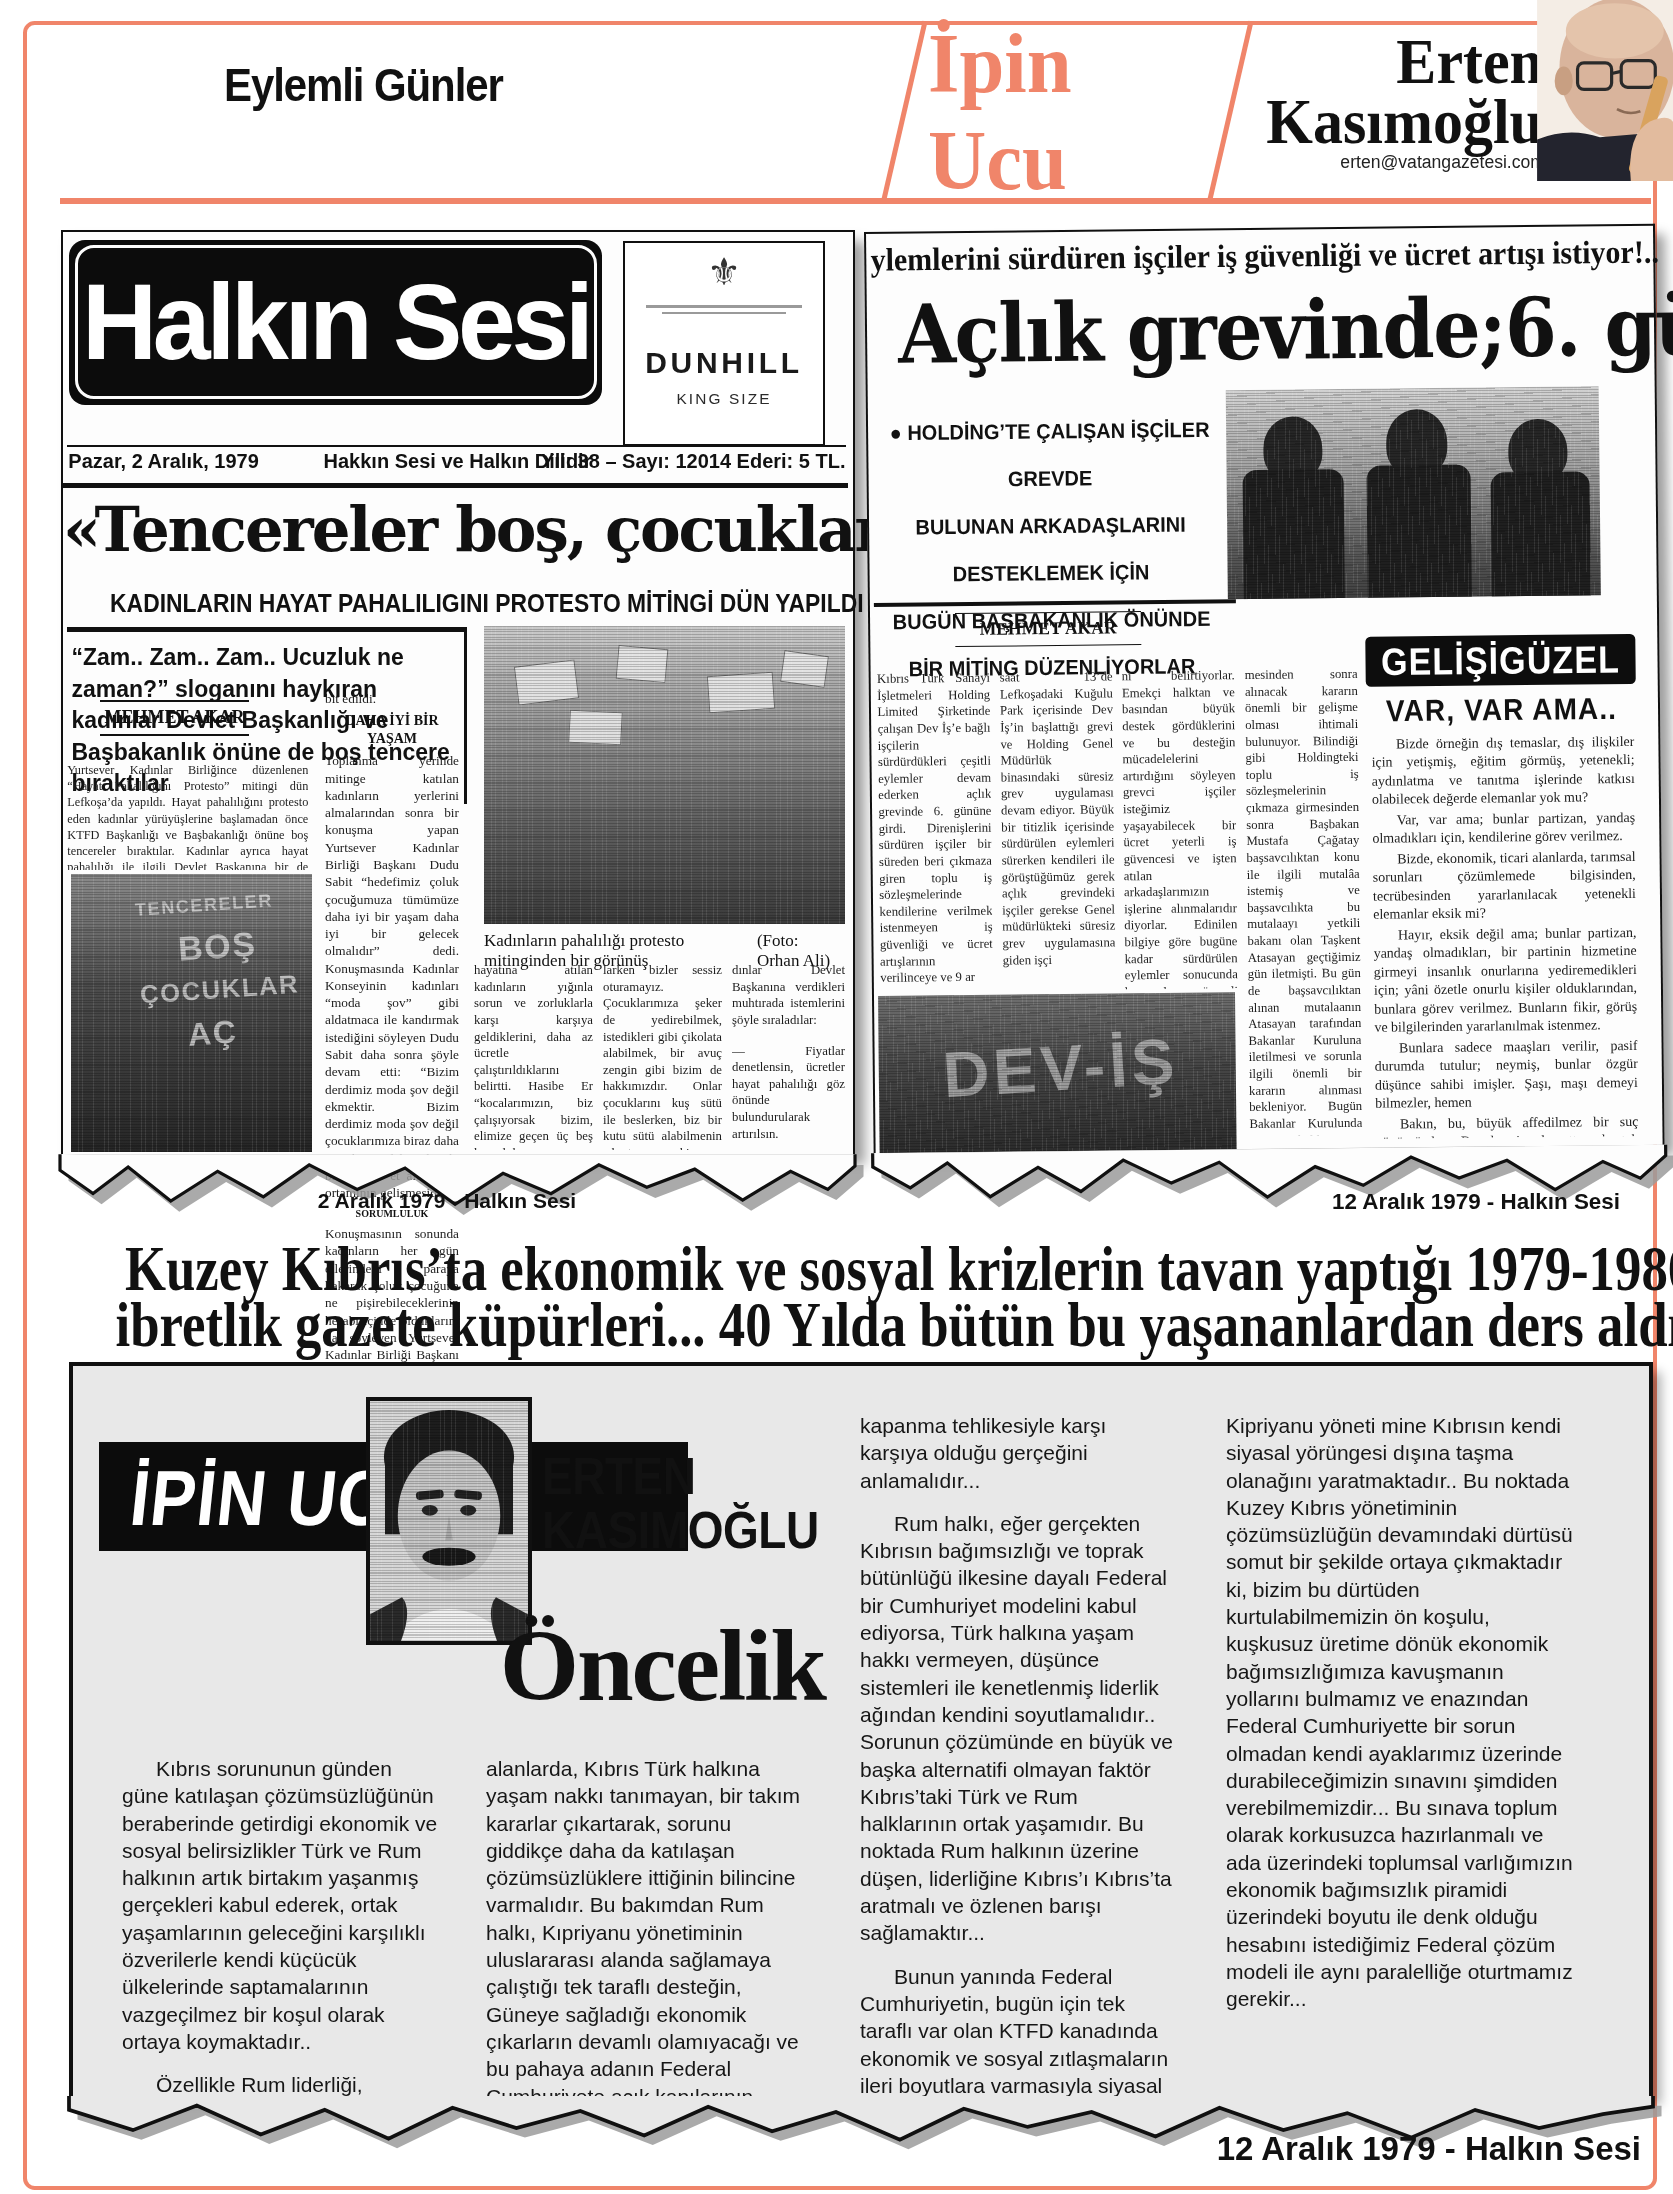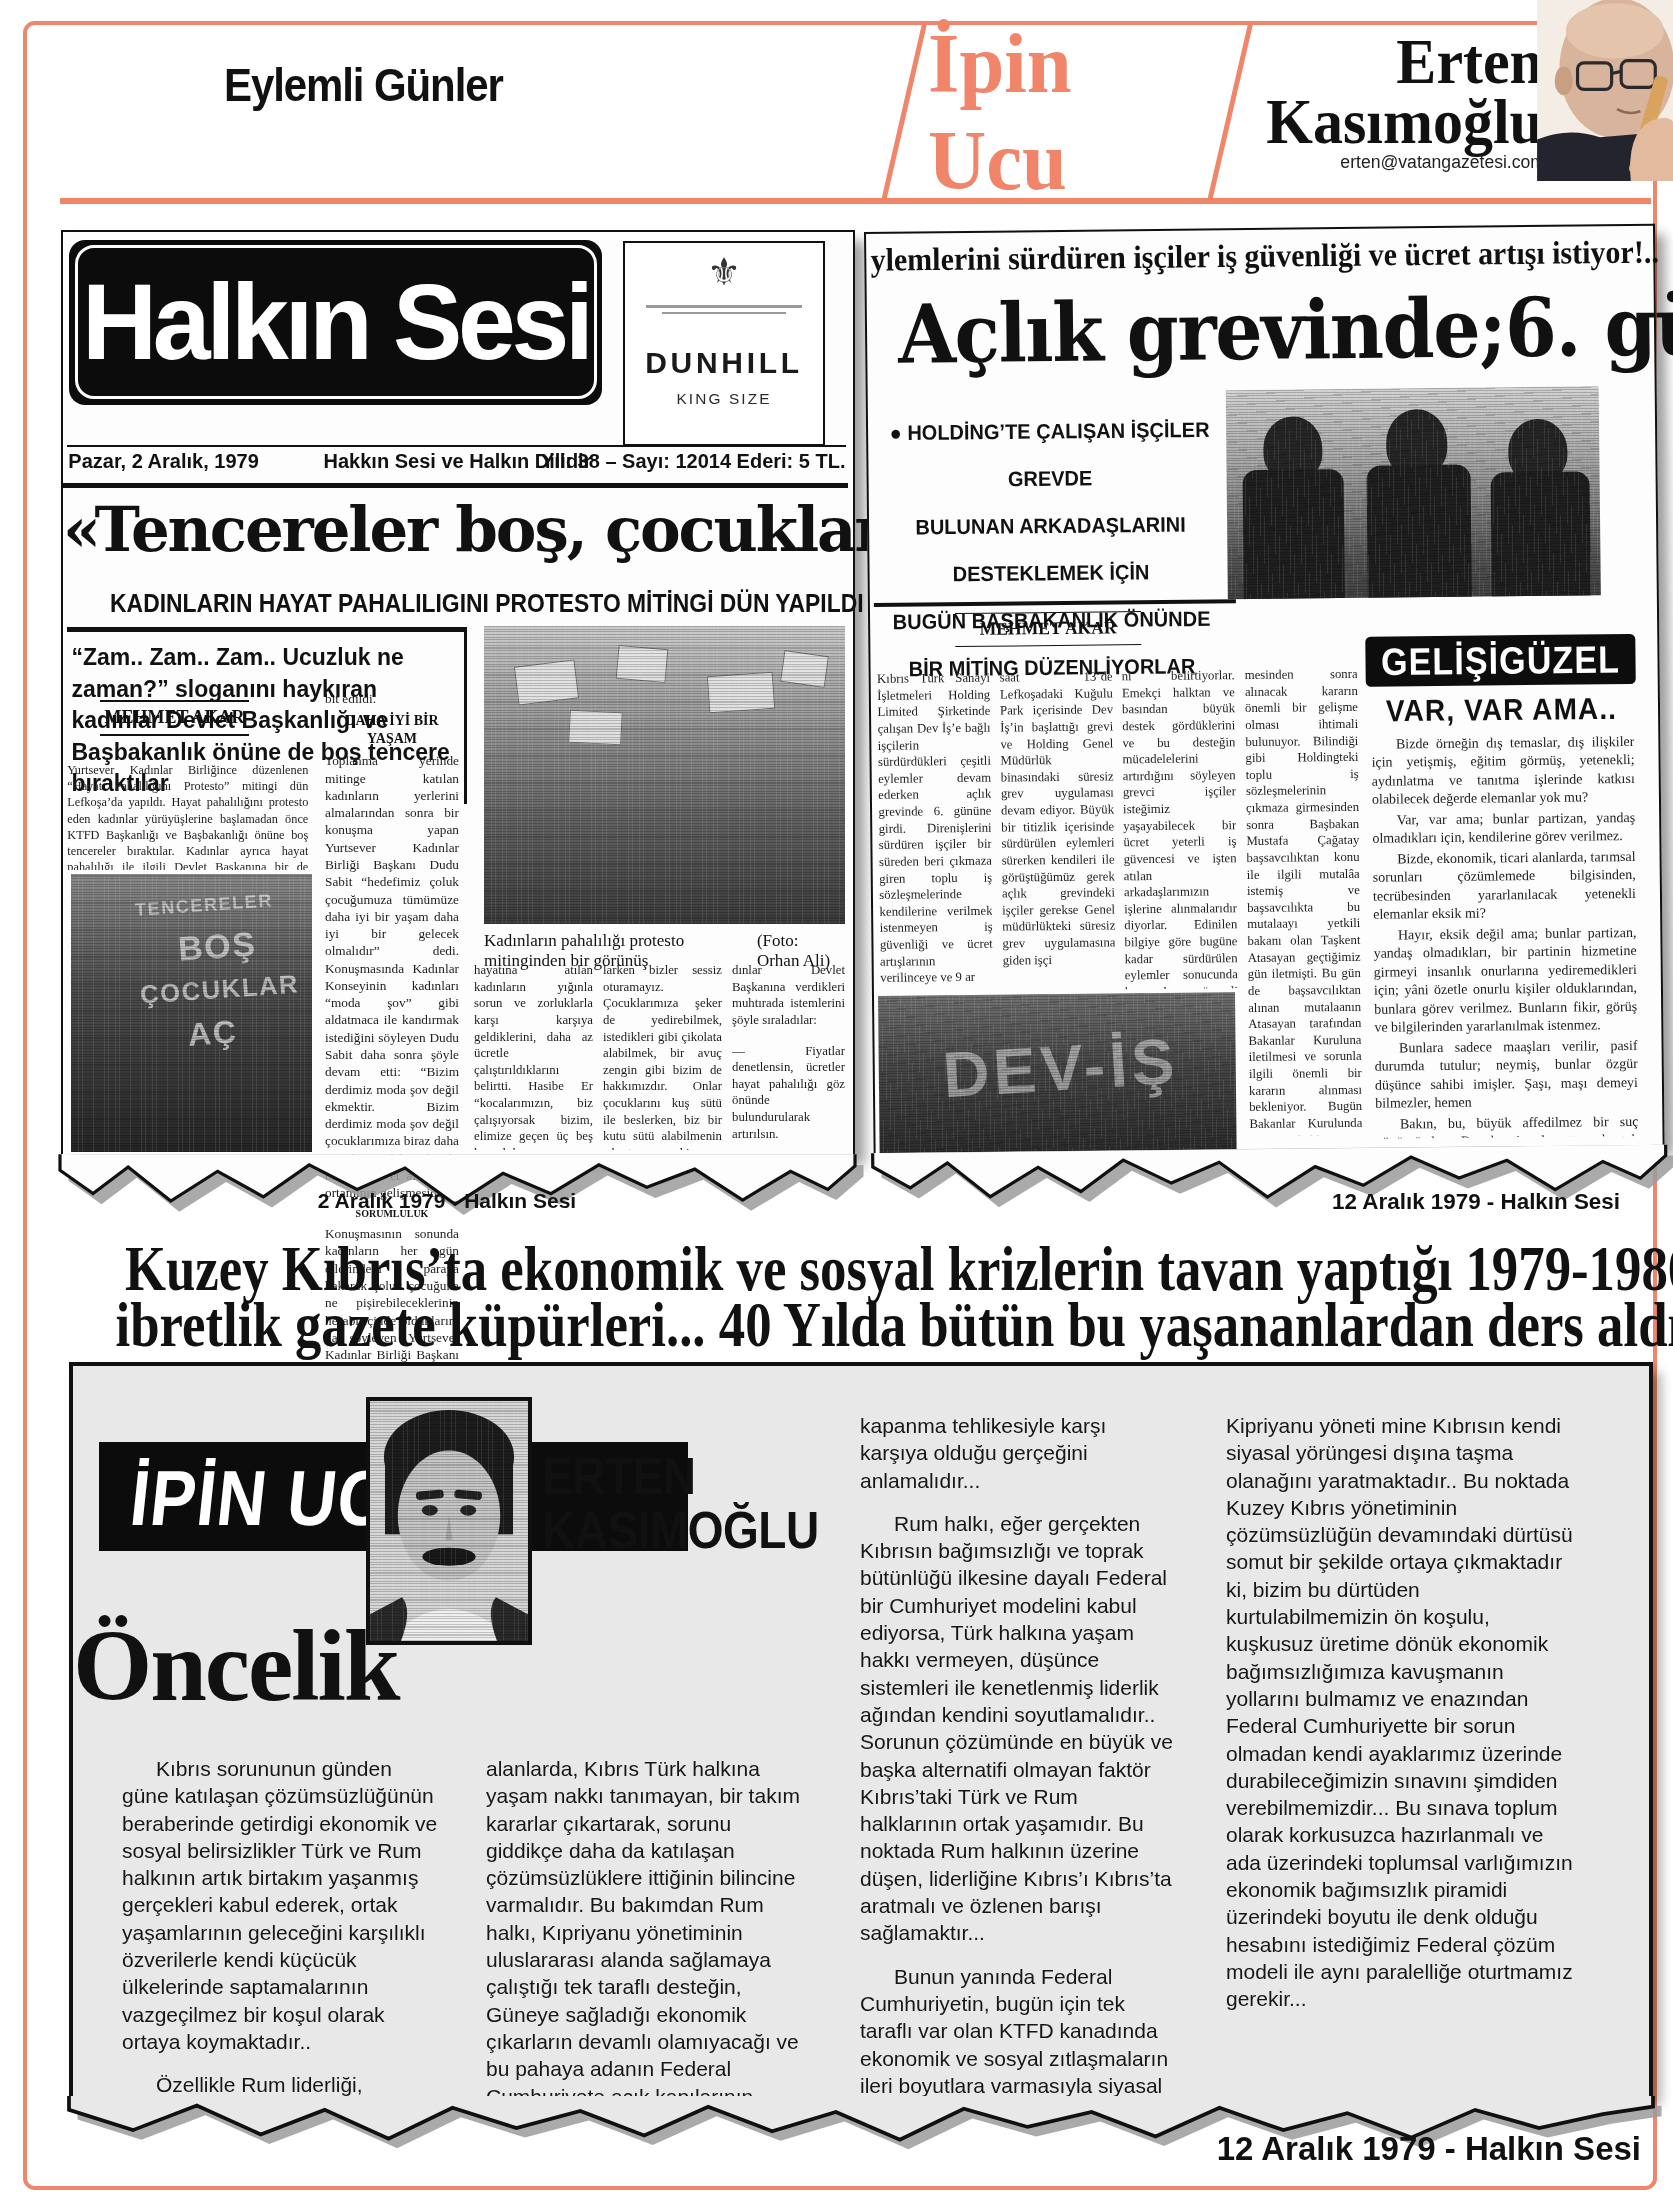--- a/index.html
+++ b/index.html
@@ -94,21 +94,21 @@
   .deck2{left:0;top:1291px;}
 
   
   .graybox{left:69px;top:1362px;width:1576px;height:730px;background:#e8e8e8;border:4.3px solid #101010;border-bottom:none;box-shadow:8.5px 9.6px 10.7px rgba(0,0,0,.32);}
   .ipin-banner{left:25.6px;top:76px;width:589px;height:109px;background:#0c0c0c;display:flex;align-items:center;justify-content:flex-start;padding-left:32px;box-sizing:border-box;}
   .ipin-banner-text{color:#fff;font-weight:bold;font-size:68px;letter-spacing:1.1px;transform:skewX(-6deg) scaleY(1.15);white-space:nowrap;}
   .portrait-box{left:293px;top:31px;width:158px;height:240px;border:4.3px solid #101010;background:#cfcfcf;}
   .art-author{left:469px;font-weight:bold;font-size:46px;letter-spacing:-0.5px;transform:scaleY(1.12);transform-origin:left top;white-space:nowrap;}
   .art-author1{top:80px;}
   .art-author2{top:134px;}
-  .art-title{left:0px;top:241px;width:740px;text-align:left;font-family:"Liberation Serif","DejaVu Serif",serif;font-weight:bold;font-size:102px;letter-spacing:-2.1px;}
+  .art-title{left:12px;top:241px;width:740px;text-align:right;font-family:"Liberation Serif","DejaVu Serif",serif;font-weight:bold;font-size:102px;letter-spacing:-2.1px;}
   .artcol{font-size:21px;line-height:1.3;color:#161616;overflow:hidden;}
   .artcol p{margin:16px;text-indent:34px;}
   .artcol p.noind{text-indent:0;}
   .acol1{left:33px;top:373px;width:349px;height:358px;}
   .acol2{left:397px;top:373px;width:349px;height:358px;}
   .acol3{left:771px;top:30px;width:346px;height:701px;}
   .acol4{left:1137px;top:30px;width:379px;height:701px;}
   .capArticle{left:959px;top:2130px;width:682px;text-align:right;font-weight:bold;font-size:33px;}
 </style>
 </head>

